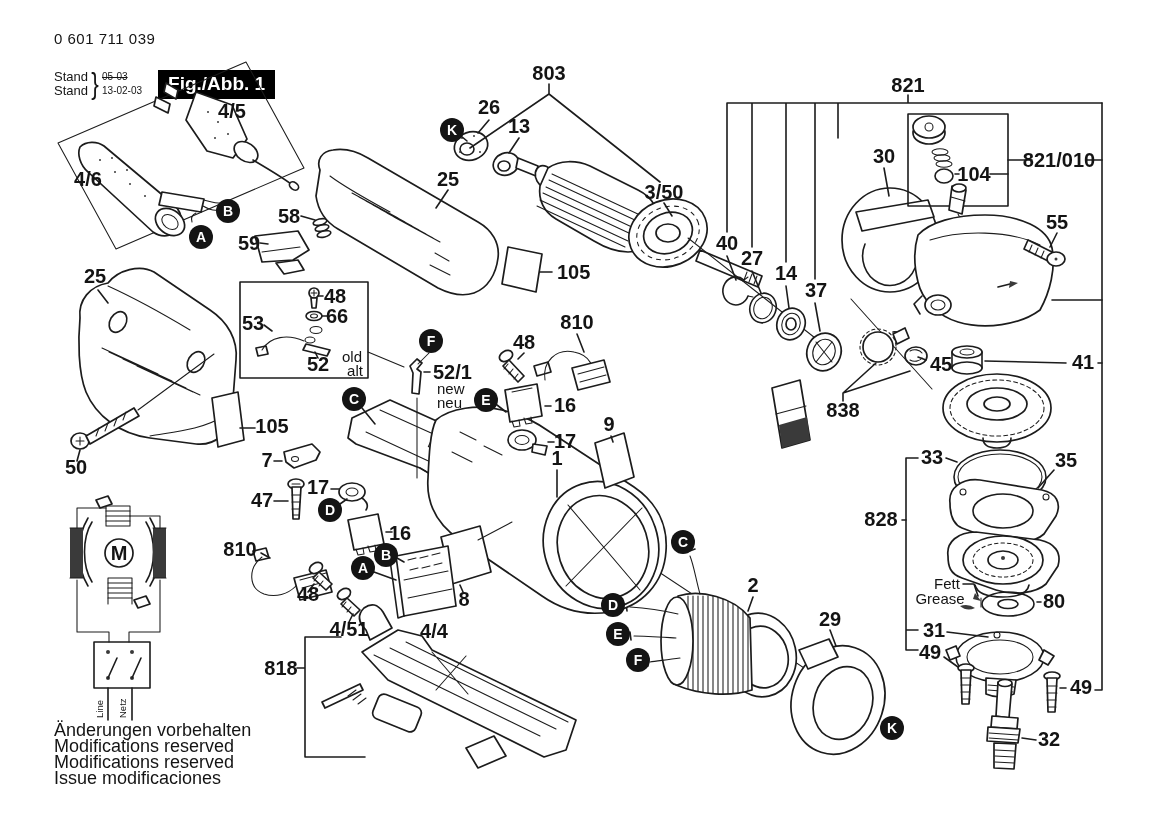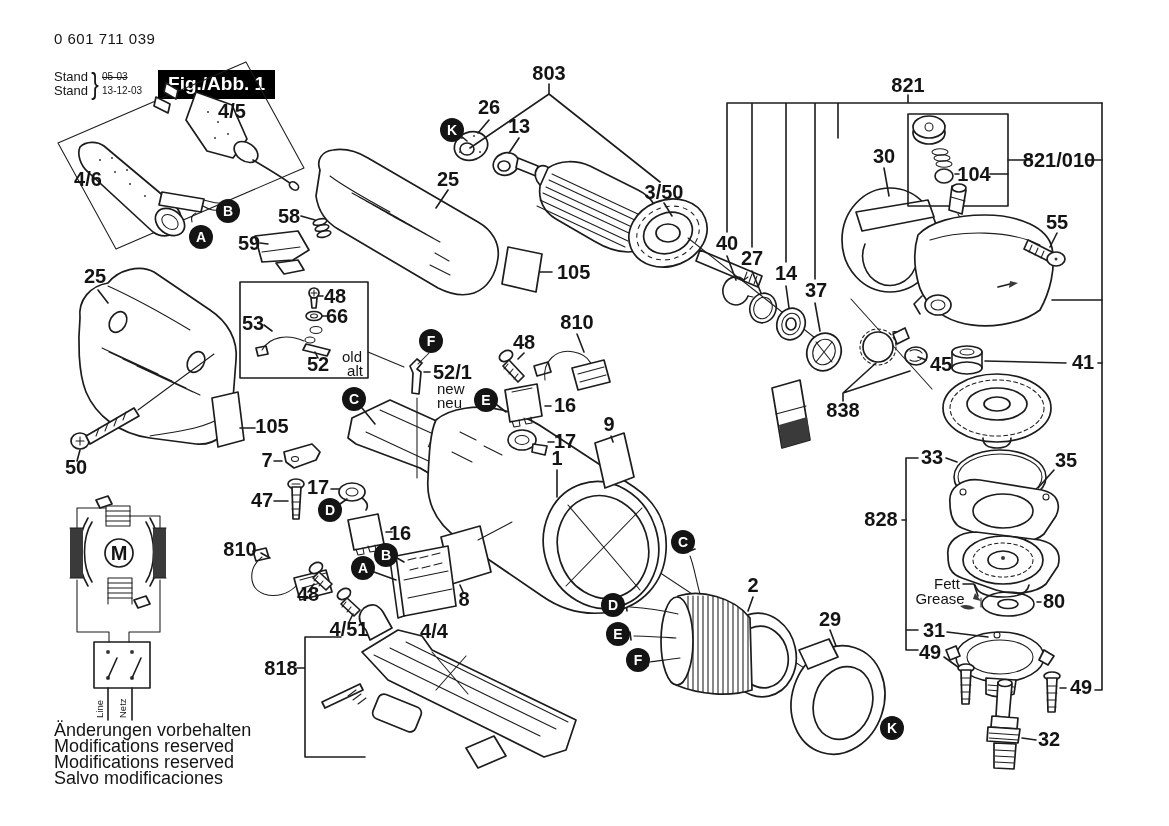--- a/index.html
+++ b/index.html
@@ -39,31 +39,31 @@
   <div class="header">
     <div class="pn">0 601 711 039</div>
     <div class="stand-row">
       <div class="si">
         <div>Stand</div>
         <div>Stand</div>
       </div>
       <div class="brace">}</div>
       <div class="dates">
         <div class="old">05-03</div>
-        <div>13-12-03</div>
+        <div>13-02-03</div>
       </div>
       <div class="figbox">Fig./Abb. 1</div>
     </div>
   </div>
 
   <div class="footer">
     <div>Änderungen vorbehalten</div>
     <div>Modifications reserved</div>
     <div>Modifications reserved</div>
-    <div>Salvo modificaciones</div>
+    <div>Issue modificaciones</div>
   </div>
 
   <svg id="art" width="1169" height="826" viewBox="0 0 1169 826">
     <defs>
       <clipPath id="statorClip">
           <path d="M678,596 C700,589 734,597 750,618 L752,690 C730,697 700,695 676,685 Z"></path>
         </clipPath>
     </defs>
 
     <g>

